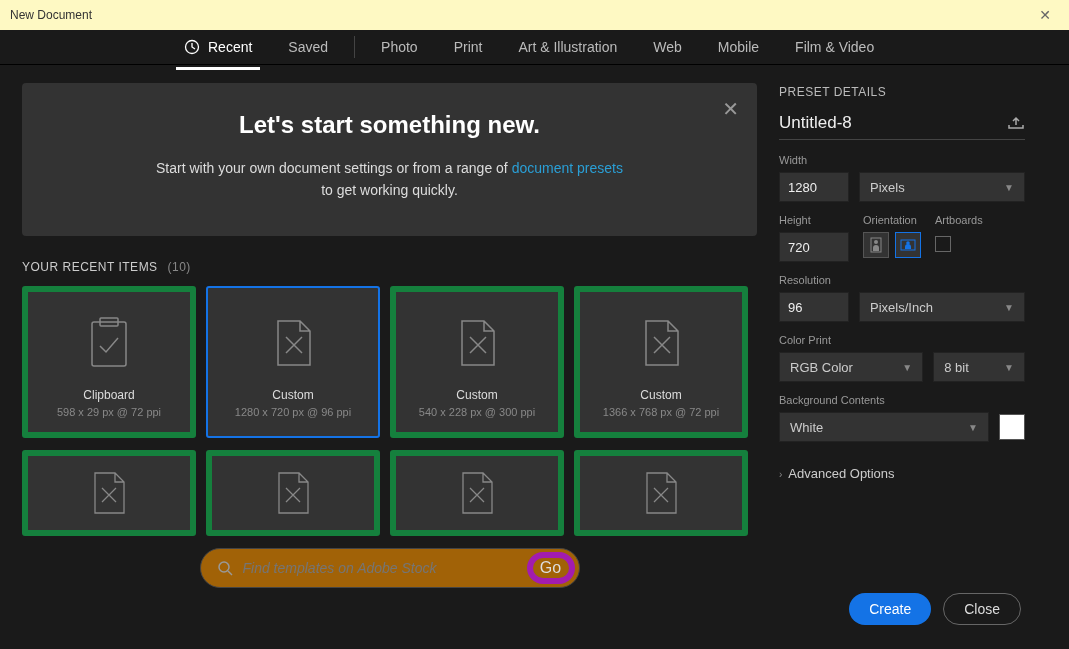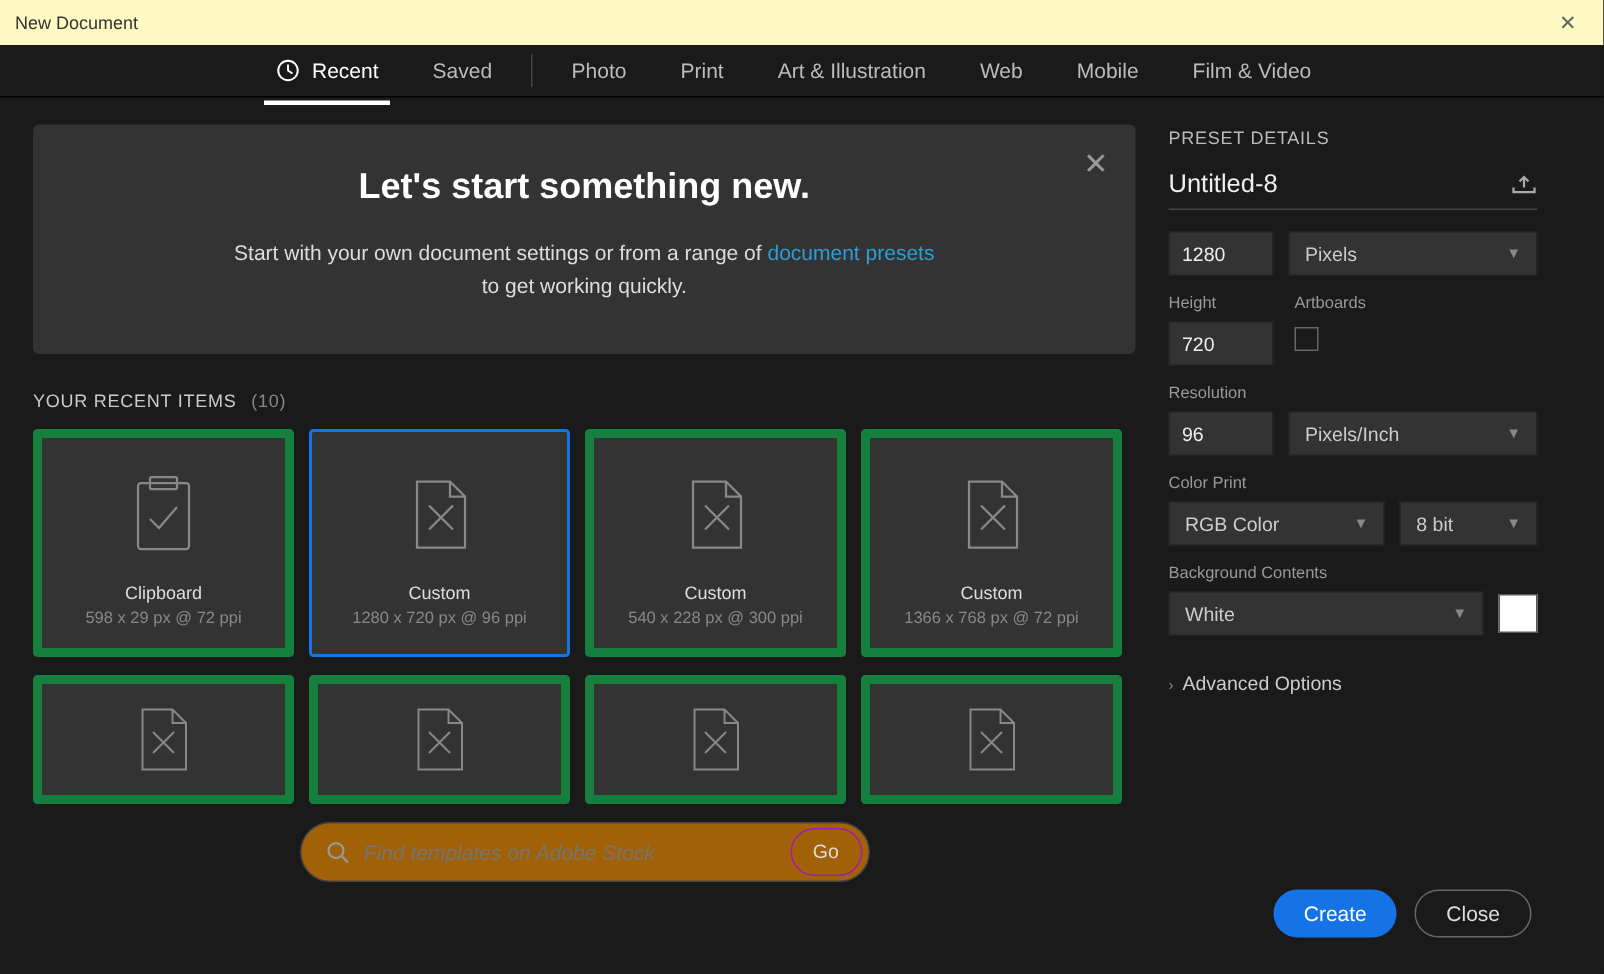--- a/index.html
+++ b/index.html
@@ -27,21 +27,21 @@
 .card{width:174px;height:152px;background:#333;border:6px solid #15803d;border-radius:3px;display:flex;flex-direction:column;align-items:center;justify-content:center;cursor:pointer;}
 .card.selected{border:2px solid #1473E6;}
 .card .thumb{height:72px;display:flex;align-items:center;justify-content:center;}
 .card .title{color:#ddd;font-size:12px;margin-top:10px;}
 .card .sub{color:#888;font-size:11px;margin-top:4px;}
 .row2 .card{height:86px;}
 .row2 .card .thumb{height:60px;}
 .search-row{margin-top:12px;display:flex;justify-content:center;padding-bottom:12px;}
 .search-box{width:380px;height:40px;background:#a16207;border:1px solid #444;border-radius:20px;display:flex;align-items:center;padding:0 4px 0 16px;gap:10px;}
 .search-box input{flex:1;background:transparent;border:none;color:#ccc;font-size:14px;font-style:italic;}
-.go-btn{width:48px;height:32px;border:1px solid #a21caf;border-radius:16px;color:#ddd;font-size:13px;display:flex;align-items:center;justify-content:center;cursor:pointer;}
+.go-btn{width:48px;height:32px;border:6px solid #a21caf;border-radius:16px;color:#ddd;font-size:16px;display:flex;align-items:center;justify-content:center;cursor:pointer;}
 .right-col{width:290px;padding:20px 22px 0 22px;display:flex;flex-direction:column;}
 .preset-head{font-size:12px;letter-spacing:0.5px;color:#bbb;margin-bottom:14px;}
 .doc-name-row{display:flex;align-items:center;justify-content:space-between;border-bottom:1px solid #444;padding-bottom:6px;margin-bottom:14px;}
 .doc-name{color:#eee;font-size:17px;}
 .small-label{font-size:11px;color:#999;margin-bottom:6px;display:block;}
 .row{display:flex;align-items:center;gap:10px;margin-bottom:12px;}
 .num-input{width:70px;height:30px;background:#333;border:1px solid #222;color:#eee;padding:0 8px;font-size:13px;}
 .select{flex:1;height:30px;background:#333;border:1px solid #222;color:#ccc;display:flex;align-items:center;justify-content:space-between;padding:0 10px;font-size:13px;cursor:pointer;}
 .chev{color:#888;font-size:10px;}
 .col3{display:flex;gap:14px;margin-bottom:12px;}
@@ -216,32 +216,52 @@
     <div class="preset-head">PRESET DETAILS</div>
     <div class="doc-name-row">
       <span class="doc-name">Untitled-8</span>
       <span>
           <svg width="18" height="14">
             <path d="M9 9 V2 M6 5 l3 -3 l3 3 M2 9 v3 h14 v-3" fill="none" stroke="#aaa" stroke-width="1.5"></path>
           </svg>
         </span>
     </div>
 
+    <span class="small-label">Width</span>
     <div class="row">
       <input class="num-input" value="1280" style="">
       <div class="select">
           <span>Pixels</span>
           <span class="chev">▼</span>
         </div>
     </div>
 
     <div class="col3">
       <div>
         <span class="small-label">Height</span>
         <input class="num-input" value="720" style="">
+      </div>
+      <div>
+        <span class="small-label">Orientation</span>
+        <div class="orient">
+          <div class="orient-btn">
+              <svg width="12" height="16">
+                <rect x="1" y="1" width="10" height="14" fill="none" stroke="#888"></rect>
+                <circle cx="6" cy="5" r="2" fill="#888"></circle>
+                <path d="M3 14 v-3 a3 3 0 0 1 6 0 v3" fill="#888"></path>
+              </svg>
+            </div>
+          <div class="orient-btn active">
+              <svg width="16" height="12">
+                <rect x="1" y="1" width="14" height="10" fill="none" stroke="#1473E6"></rect>
+                <circle cx="8" cy="4" r="1.8" fill="#1473E6"></circle>
+                <path d="M5 10 v-2 a3 3 0 0 1 6 0 v2" fill="#1473E6"></path>
+              </svg>
+            </div>
+        </div>
       </div>
       <div>
         <span class="small-label">Artboards</span>
         <div class="checkbox"></div>
       </div>
     </div>
 
     <span class="small-label">Resolution</span>
     <div class="row">
       <input class="num-input" value="96" style="">

